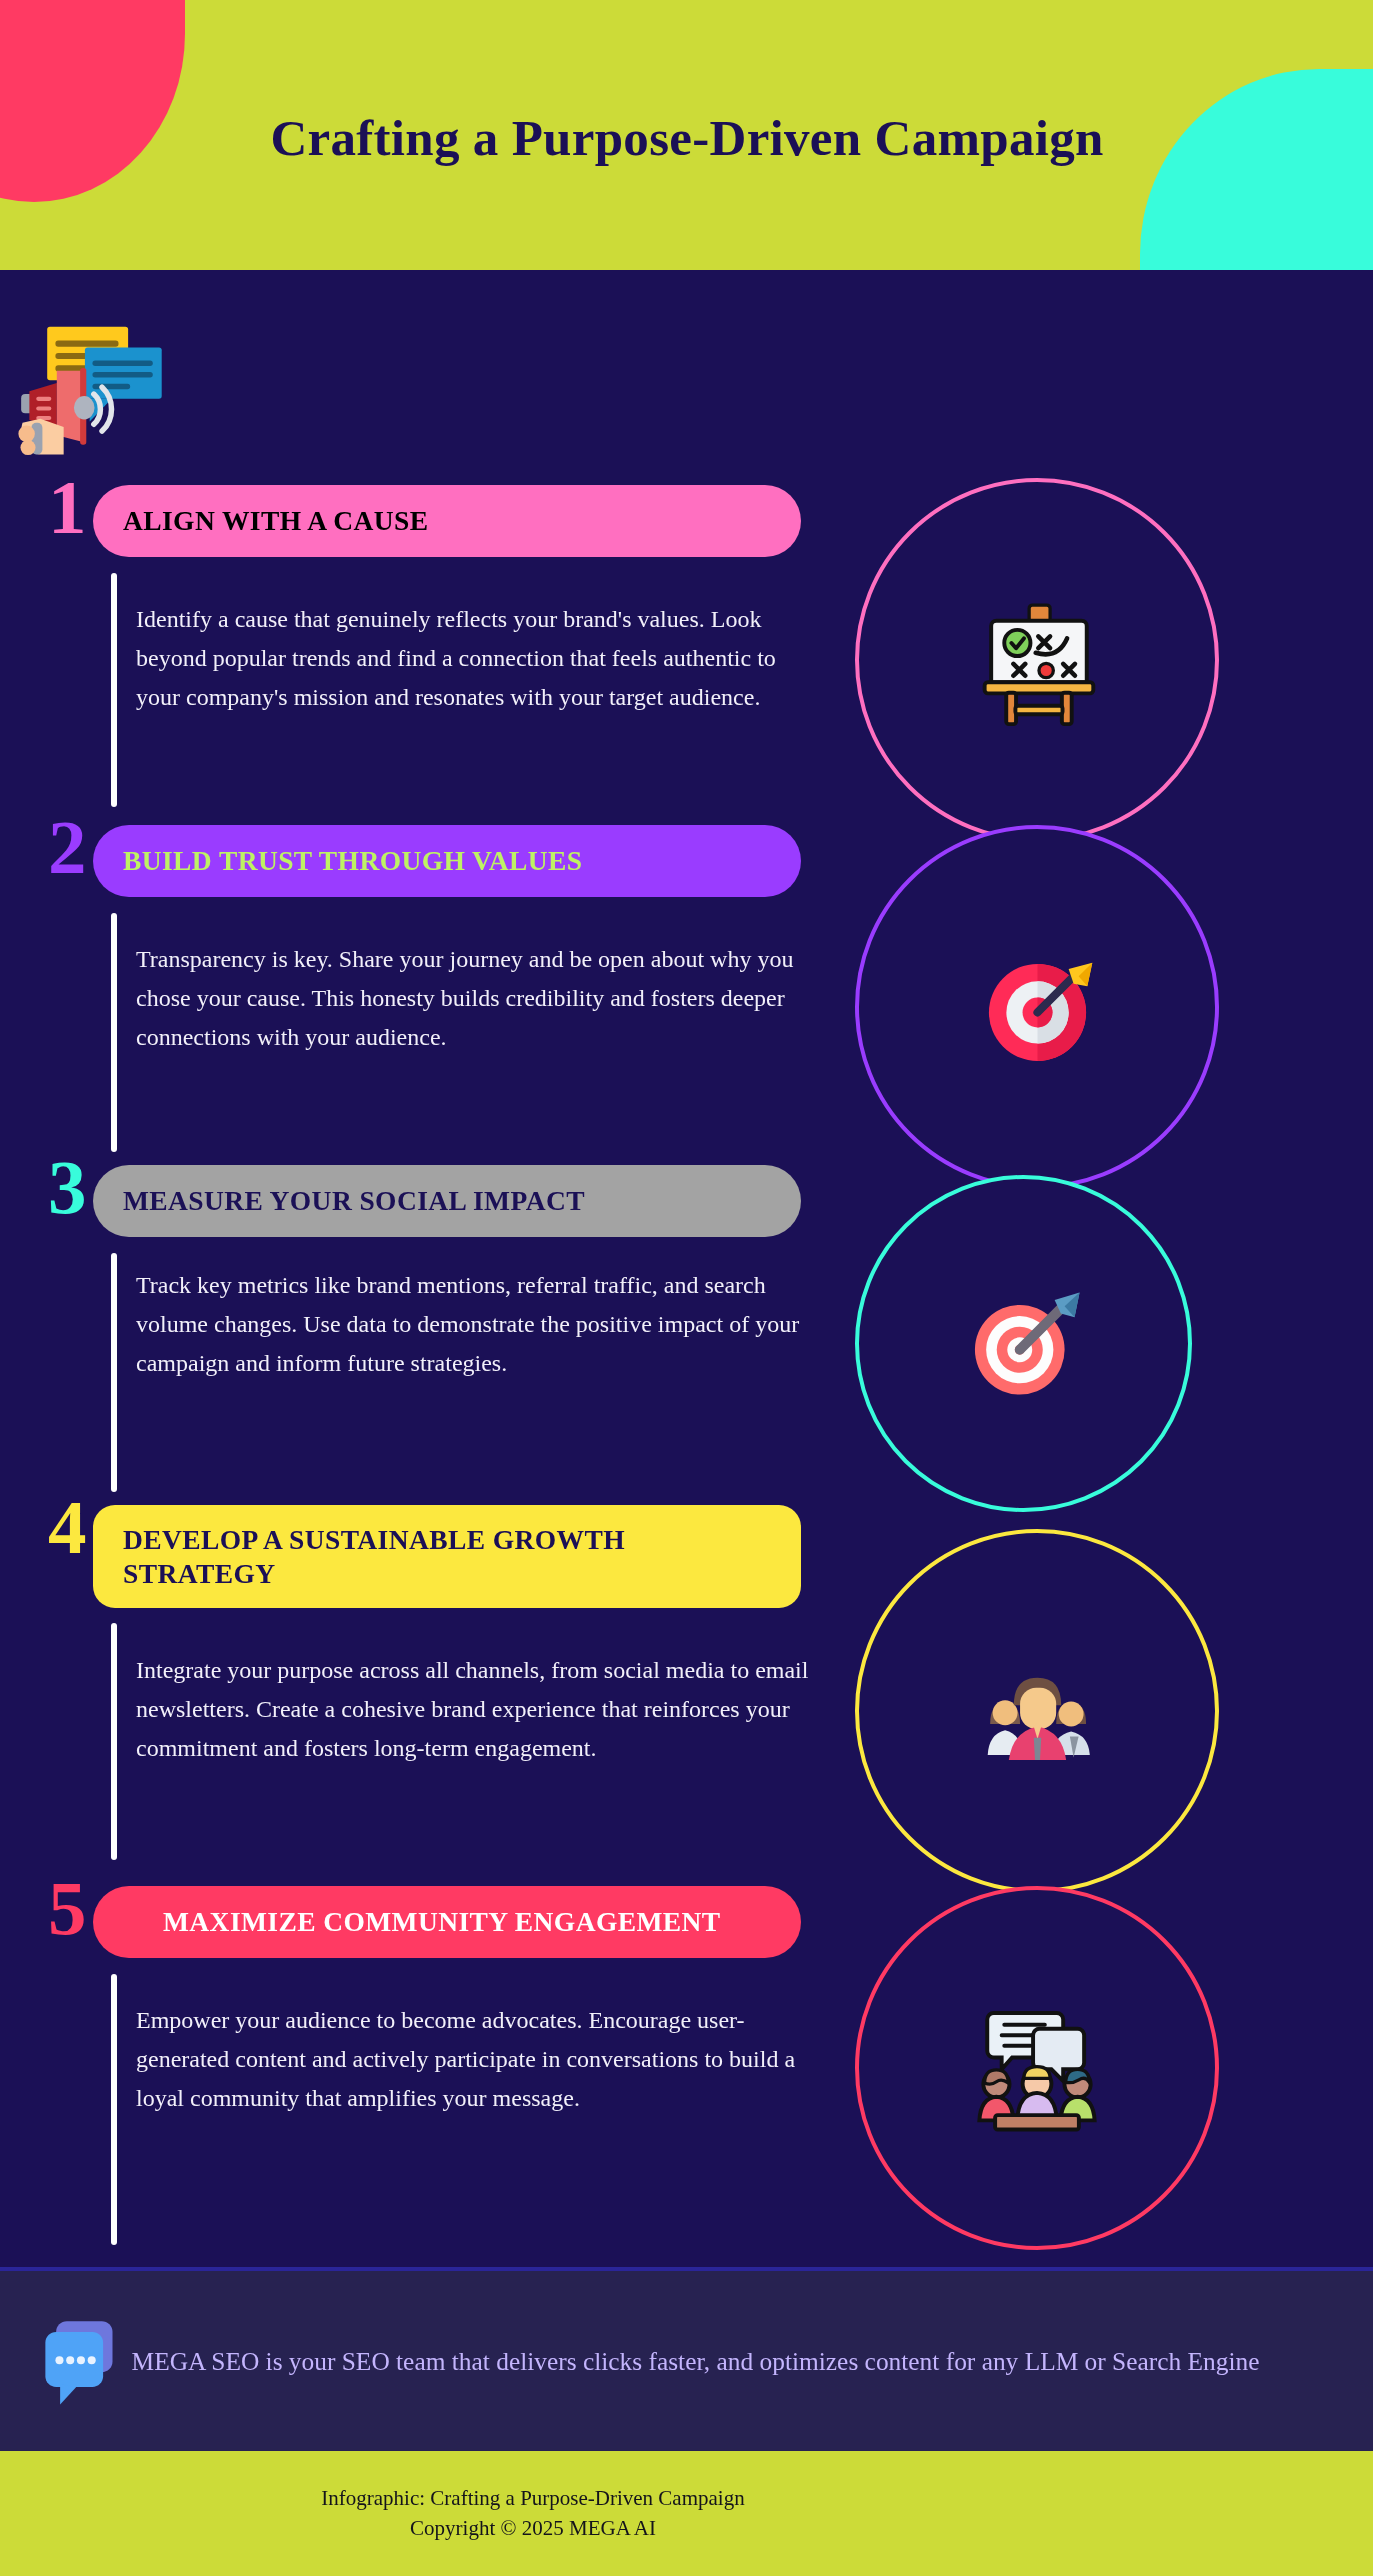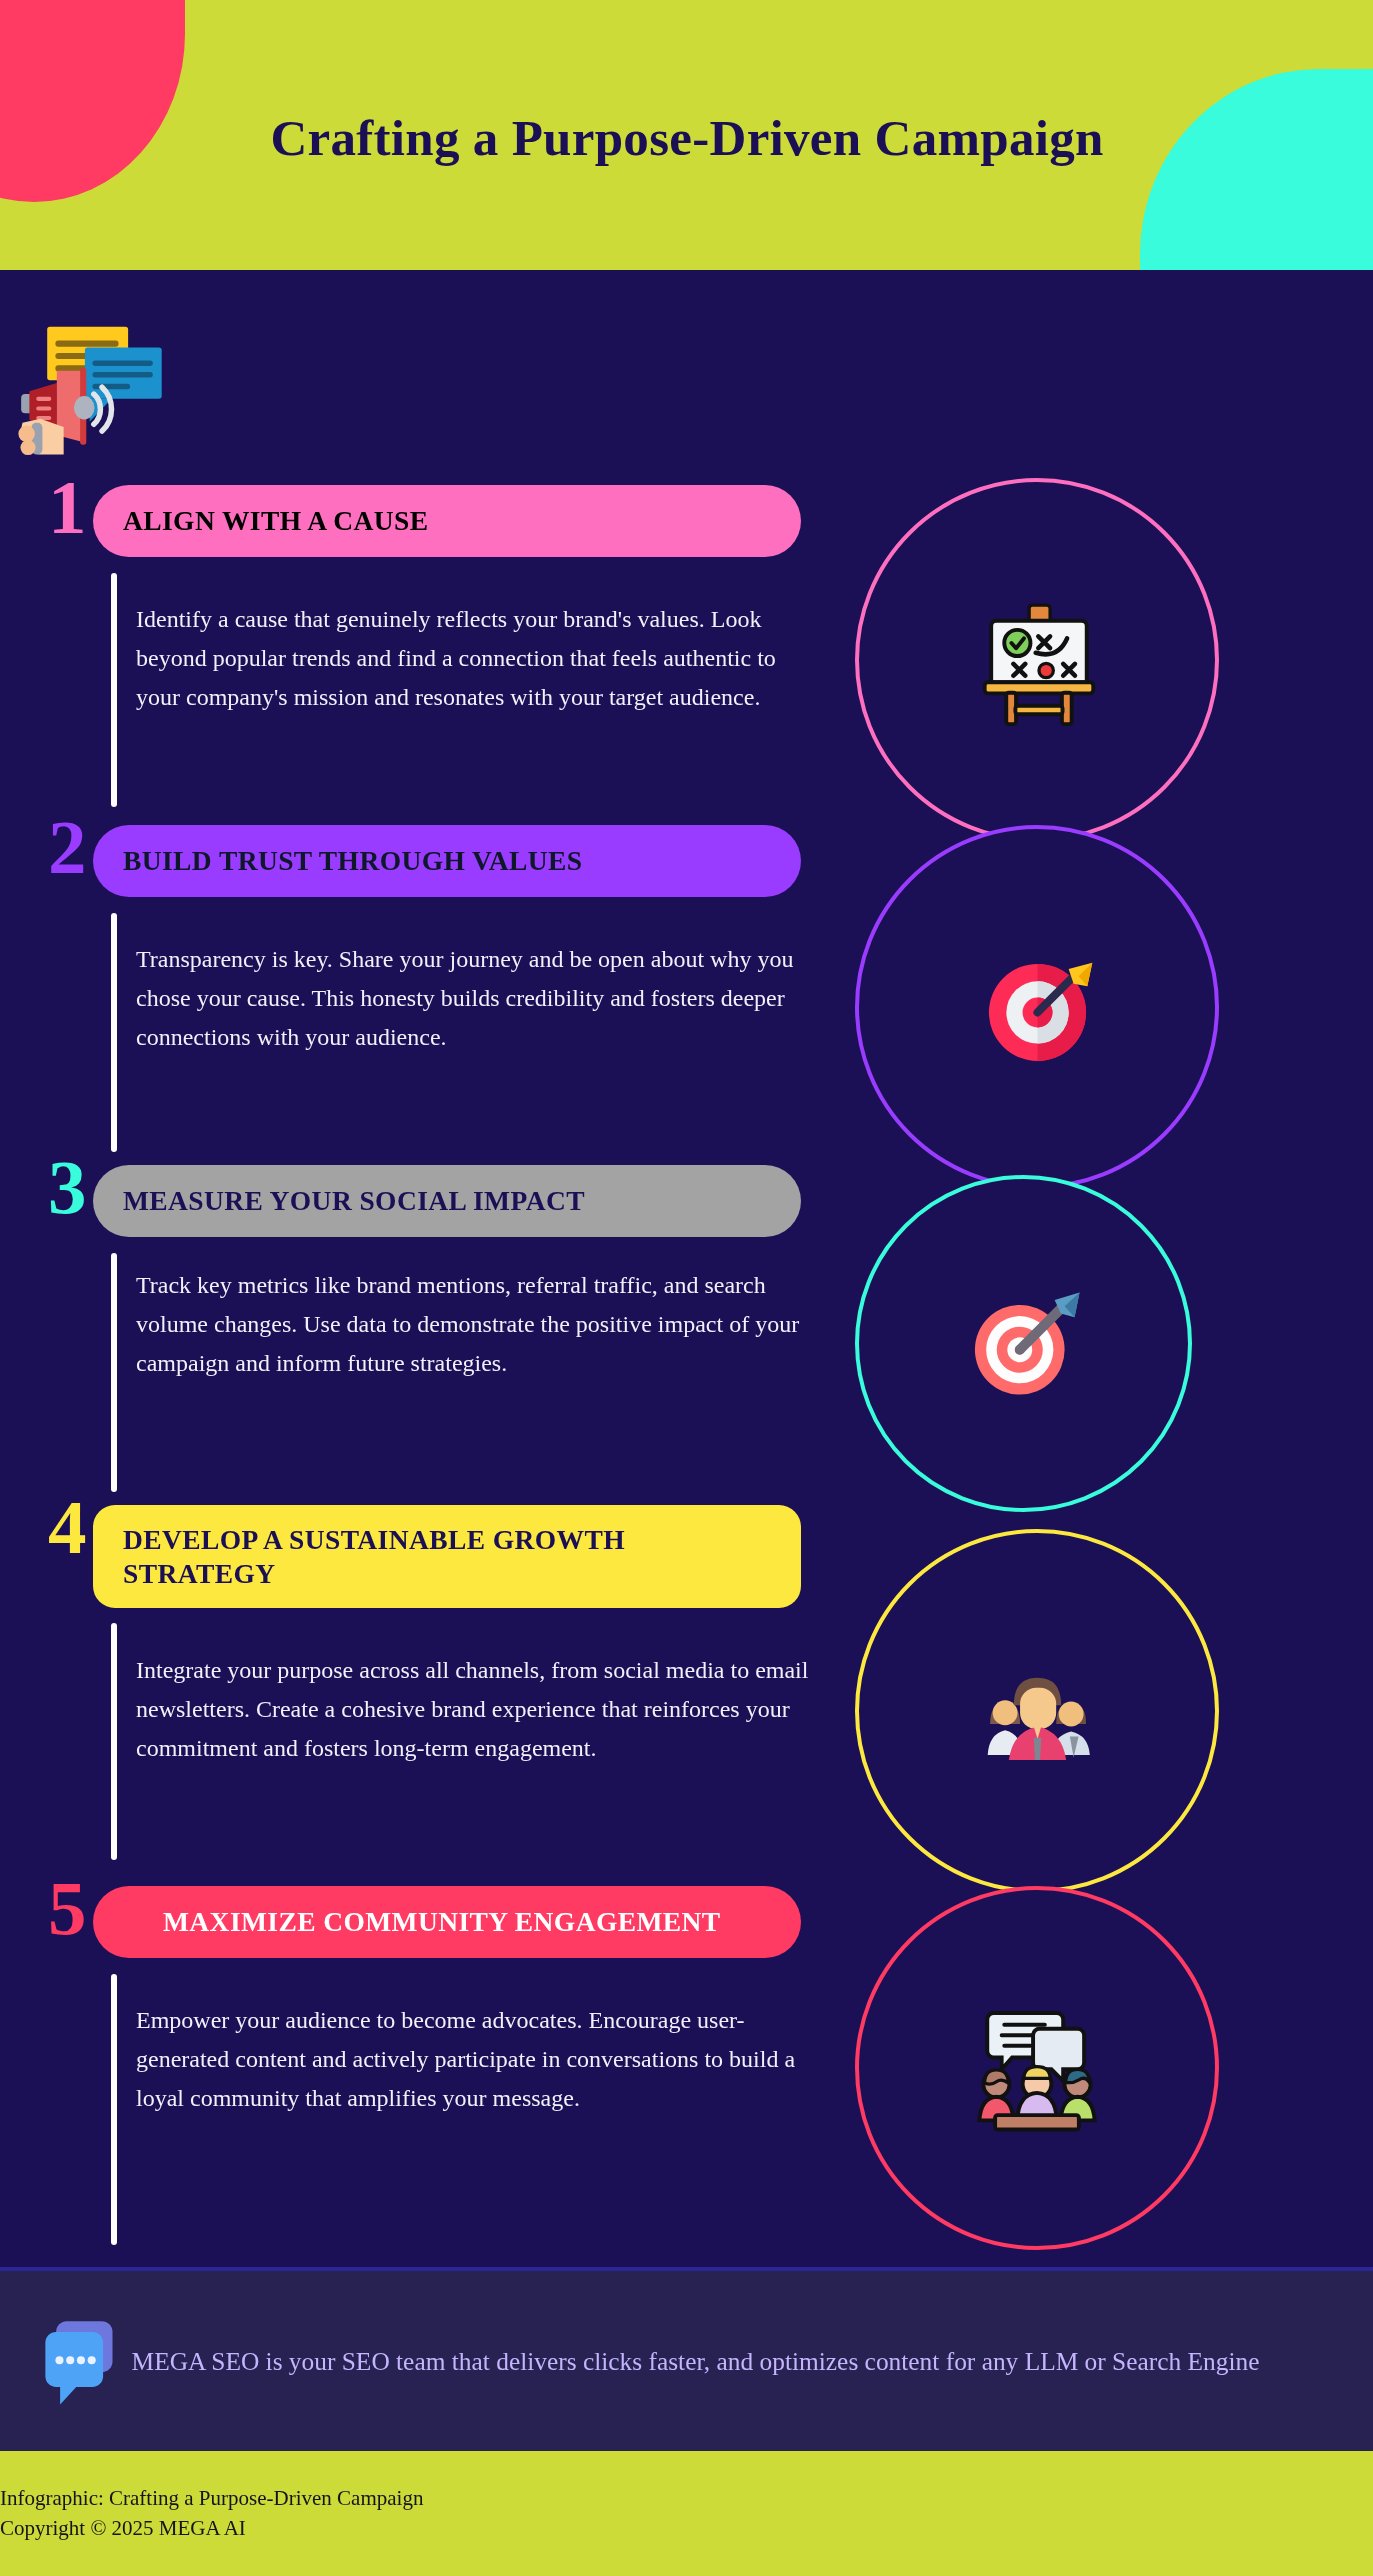--- a/index.html
+++ b/index.html
@@ -89,21 +89,21 @@
   .banner-text {
     color:#c4b5fd; font-size:25.4px; line-height:1.5; width:1209px;
     margin-left:11px;
   }
 
   
   .copyright {
     position:absolute; left:0; top:2451px; width:1374px; height:125px;
     background:#CCDB38;
     display:flex; flex-direction:column;
-    align-items:flex-start; justify-content:center;
+    align-items:center; justify-content:center;
     padding-right:308px; color:#14141b;
   }
   .copyright div { font-size:21px; line-height:1.42; }
 </style>
 </head>
 <body>
 
 <div class="header">
   <div class="hdr-blob-pink"></div>
   <div class="hdr-blob-teal"></div>
@@ -152,21 +152,21 @@
         </div>
       </div>
       <div class="connector" style="top:88px; height:234px;"></div>
       <div class="step-body" style="top:115px;">Identify a cause that genuinely reflects your brand's values. Look beyond popular trends and find a connection that feels authentic to your company's mission and resonates with your target audience.</div>
     </div>
 
     <div class="step" style="top:550px;">
       <div class="step-head">
         <div class="step-num" style="color:#9A3CFF;">2</div>
         <div class="pill" style="background:#9A3CFF;">
-          <span class="pill-label" style="color:#0f172a;">BUILD TRUST THROUGH VALUES</span>
+          <span class="pill-label" style="color:#bef264;">BUILD TRUST THROUGH VALUES</span>
         </div>
       </div>
       <div class="connector" style="top:88px; height:239px;"></div>
       <div class="step-body" style="top:115px;">Transparency is key. Share your journey and be open about why you chose your cause. This honesty builds credibility and fosters deeper connections with your audience.</div>
     </div>
 
     <div class="step" style="top:890px;">
       <div class="step-head">
         <div class="step-num" style="color:#38FCDB;">3</div>
         <div class="pill" style="background:#a3a3a3;">

